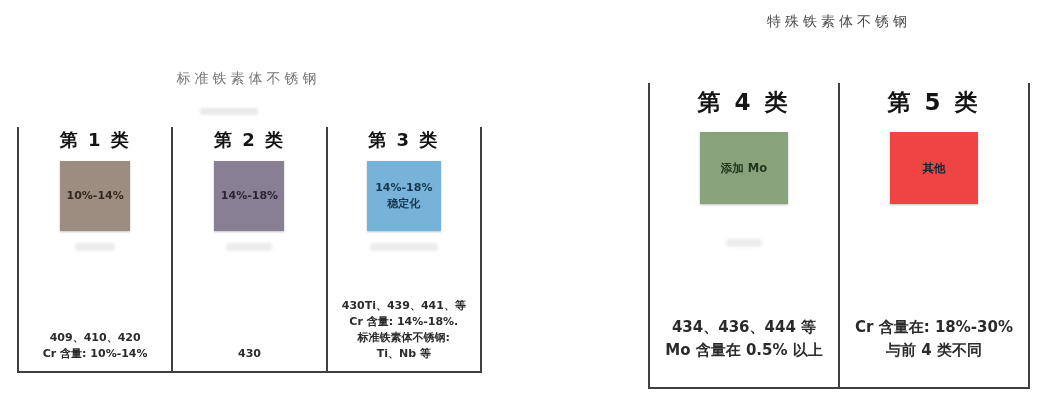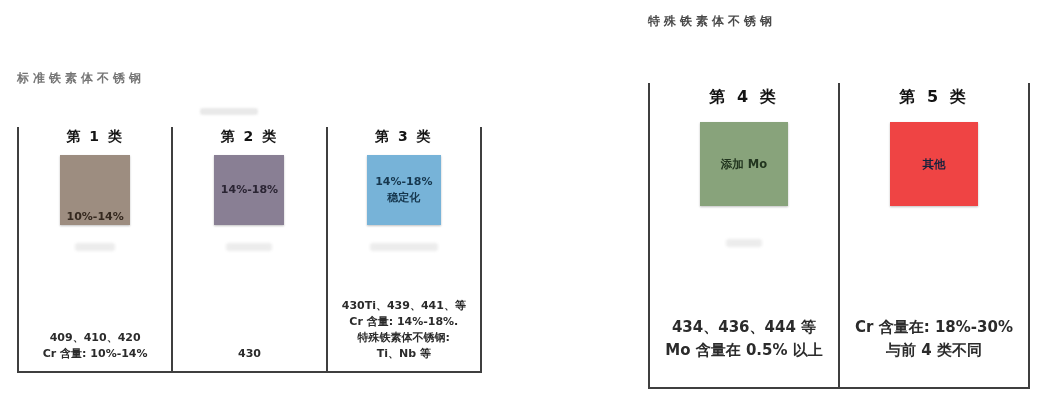--- a/index.html
+++ b/index.html
@@ -8,22 +8,23 @@
     width: 1042px;
     height: 408px;
     background: #ffffff;
     font-family: "DejaVu Sans", sans-serif;
     overflow: hidden;
   }
 
   
   .group-title {
     position: absolute;
-    font-weight: bold;
-    font-size: 12px;
+    text-align: center;
+    font-weight: normal;
+    font-size: 14px;
     letter-spacing: 4px;
   }
   .group-title.left  { left: 17px;  top: 70px; width: 463px; color: #757575; }
   .group-title.right { left: 648px; top: 13px; width: 382px; color: #4a4a4a; }
 
   
   .smudge {
     position: absolute;
     background: #e9e9e9;
     border-radius: 3px;
@@ -61,35 +62,35 @@
     min-width: 0;
   }
   .col.divider { border-right: 2px solid #3f3f3f; }
 
   .col-header {
     font-weight: bold;
     color: #141414;
     letter-spacing: 2px;
     white-space: nowrap;
   }
-  .panel.left  .col-header { font-size: 14px; padding-top: 1px; }
-  .panel.right .col-header { font-size: 16px; padding-top: 4px; letter-spacing: 3px; }
+  .panel.left  .col-header { font-size: 18px; padding-top: 1px; }
+  .panel.right .col-header { font-size: 23px; padding-top: 4px; letter-spacing: 3px; }
 
   .color-box {
     display: flex;
     flex-direction: column;
     align-items: center;
     justify-content: center;
     text-align: center;
     font-weight: bold;
     box-shadow: 0 1px 2px rgba(0,0,0,0.25);
   }
   .panel.left  .color-box { width: 70px; height: 70px; margin-top: 9px;  font-size: 11px; }
-  .panel.right .color-box { width: 88px; height: 84px; margin-top: 14px; font-size: 11.5px; }
-  .col.c1 .color-box { color: #35291f; justify-content: flex-end; }
+  .panel.right .color-box { width: 88px; height: 72px; margin-top: 14px; font-size: 11.5px; }
+  .col.c1 .color-box { color: #35291f; }
   .col.c2 .color-box { color: #2a2433; }
   .col.c3 .color-box { width: 74px; color: #16374e; }
   .col.c4 .color-box { color: #22351f; }
   .col.c5 .color-box { color: #15223d; }
   .box-line { line-height: 1.45; white-space: nowrap; }
 
   .notes {
     position: absolute;
     left: 3px;
     right: 3px;
@@ -143,21 +144,21 @@
     <div class="col c3">
       <div class="col-header">第 3 类</div>
       <div class="color-box" style="background: rgb(119, 179, 216);">
         <div class="box-line">14%-18%</div>
         <div class="box-line">稳定化</div>
       </div>
       <div class="ghost-bar"></div>
       <div class="notes">
         <div class="note-line">430Ti、439、441、等</div>
         <div class="note-line">Cr 含量: 14%-18%.</div>
-        <div class="note-line">特殊铁素体不锈钢:</div>
+        <div class="note-line">标准铁素体不锈钢:</div>
         <div class="note-line">Ti、Nb 等</div>
       </div>
     </div>
 
   </div>
 
   <div class="group-title right">特殊铁素体不锈钢</div>
 
   <div class="panel right">
 

